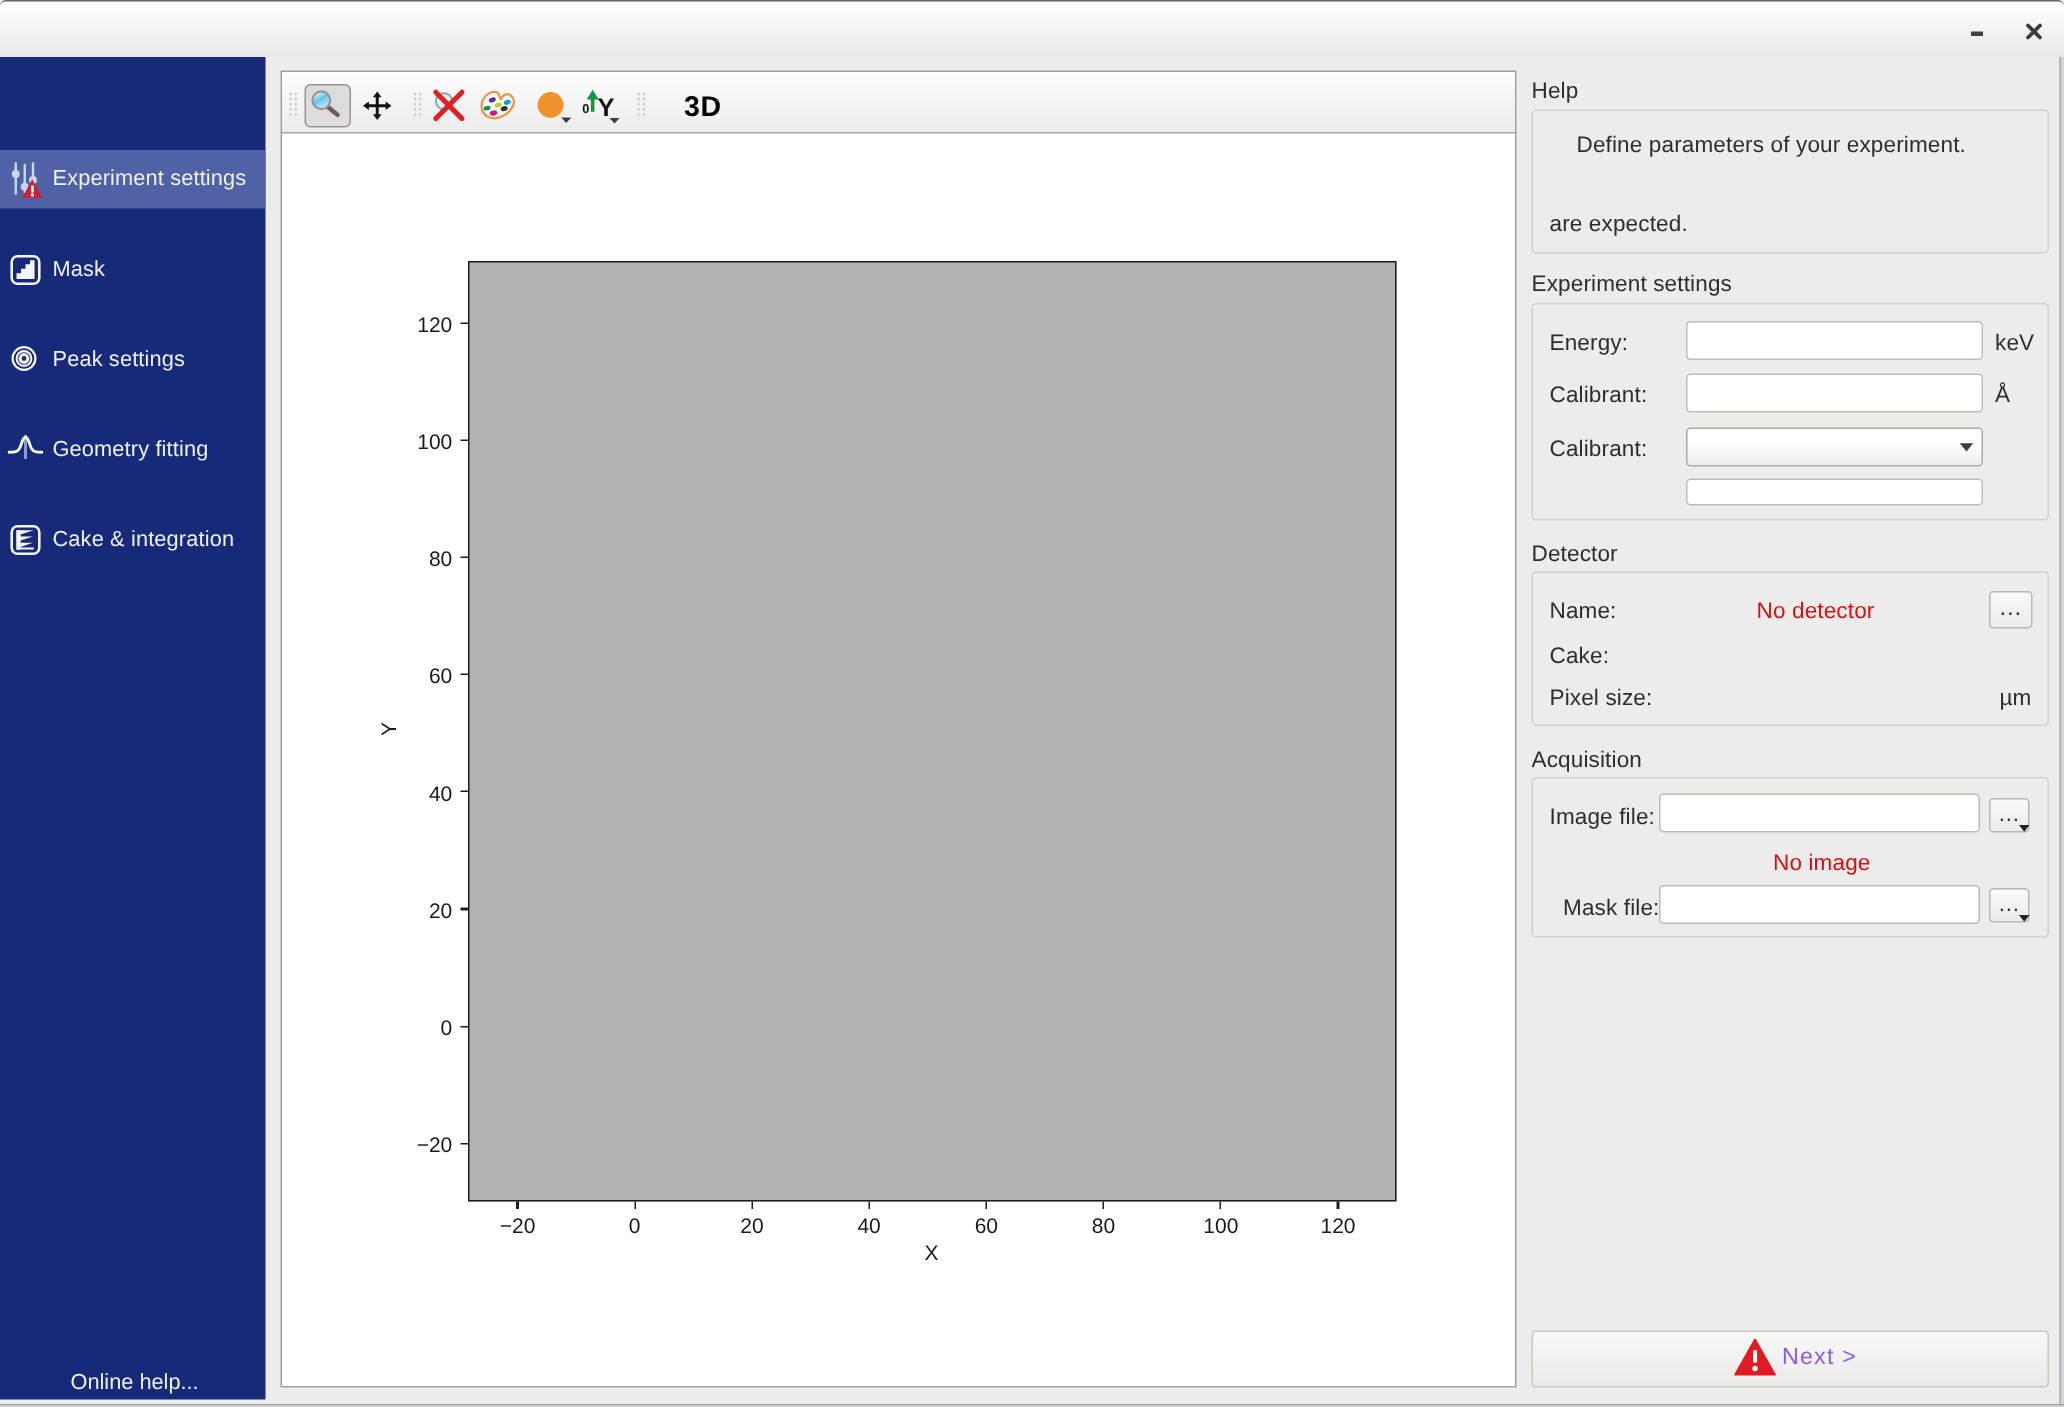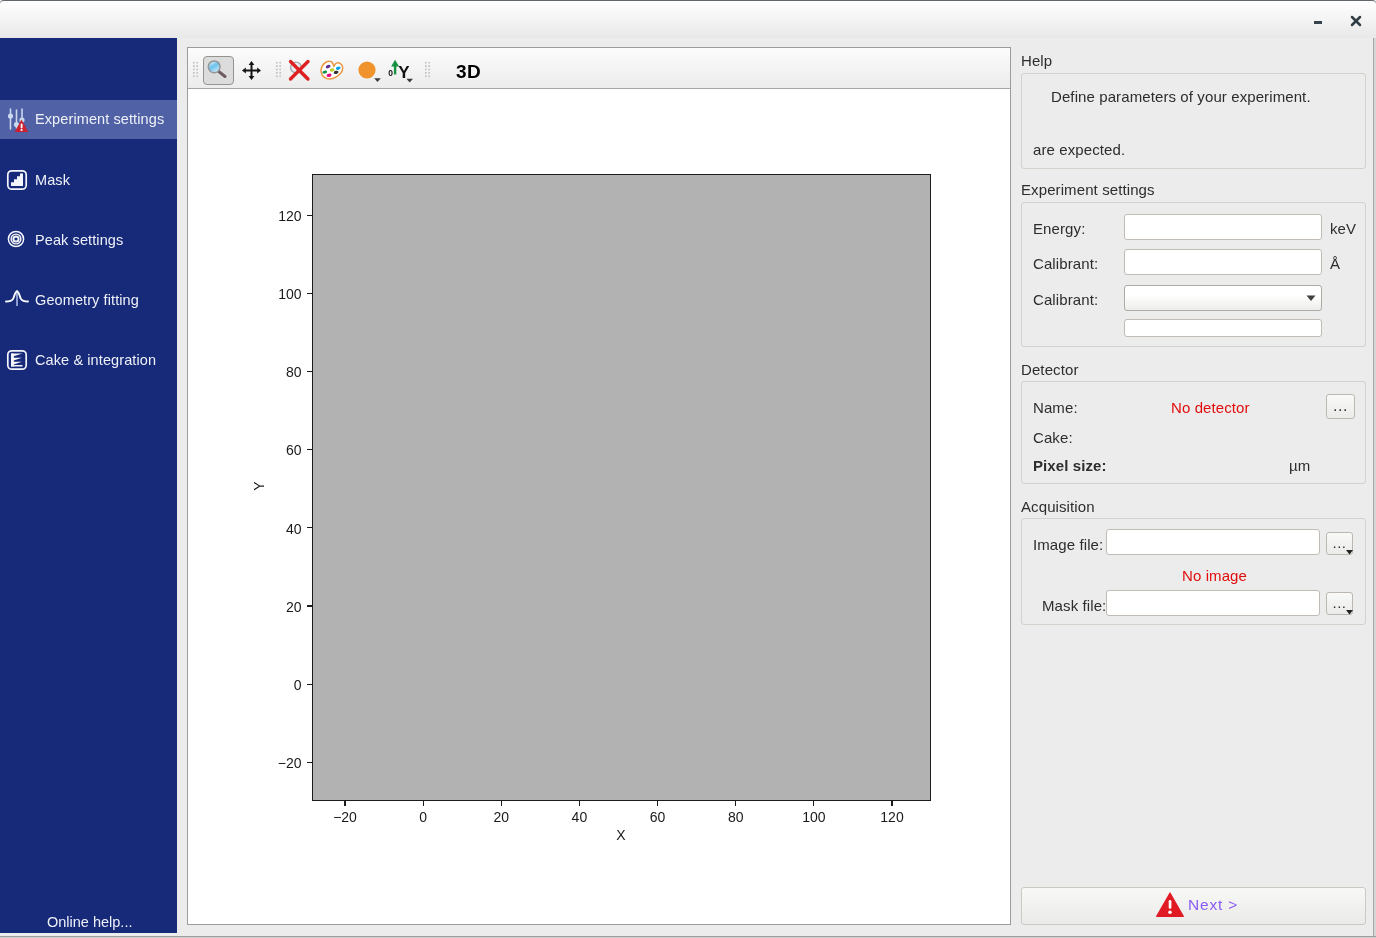--- a/index.html
+++ b/index.html
@@ -249,22 +249,22 @@
   </svg>
 
   <div class="input" style="left:1124px; top:319px; width:198px; height:18px;"></div>
 
   <div class="gl" style="left:1021px; top:361px;">Detector</div>
   <div class="frame" style="top:381px; height:103px;"></div>
   <div class="gl" style="left:1033px; top:399px;">Name:</div>
   <div class="red" style="left:1171px; top:399px;">No detector</div>
   <div class="btn" style="left:1326px; top:394px; width:29px; height:25px; font-size:16px; line-height:22px; letter-spacing:0.5px;">...</div>
   <div class="gl" style="left:1033px; top:429px;">Cake:</div>
-  <div class="gl" style="left:1033px; top:457px;font-weight:bold;">Pixel size:</div>
-  <div class="gl" style="left:1289px; top:457px;">µm</div>
+  <div class="gl" style="left:1033px; top:457px;">Pixel size:</div>
+  <div class="gl" style="left:1333px; top:457px;">µm</div>
 
   <div class="gl" style="left:1021px; top:498px;">Acquisition</div>
   <div class="frame" style="top:518px; height:107px;"></div>
   <div class="gl" style="left:1033px; top:536px;">Image file:</div>
   <div class="input" style="left:1106px; top:529px; width:214px; height:26px;"></div>
   <div class="btn" style="left:1326px; top:532px; width:27px; height:23px; font-size:15px; line-height:19px; letter-spacing:0.5px;">...</div>
   <div class="red" style="left:1182px; top:567px;">No image</div>
   <div class="gl" style="left:1042px; top:597px;">Mask file:</div>
   <div class="input" style="left:1106px; top:590px; width:214px; height:26px;"></div>
   <div class="btn" style="left:1326px; top:592px; width:27px; height:23px; font-size:15px; line-height:19px; letter-spacing:0.5px;">...</div>

